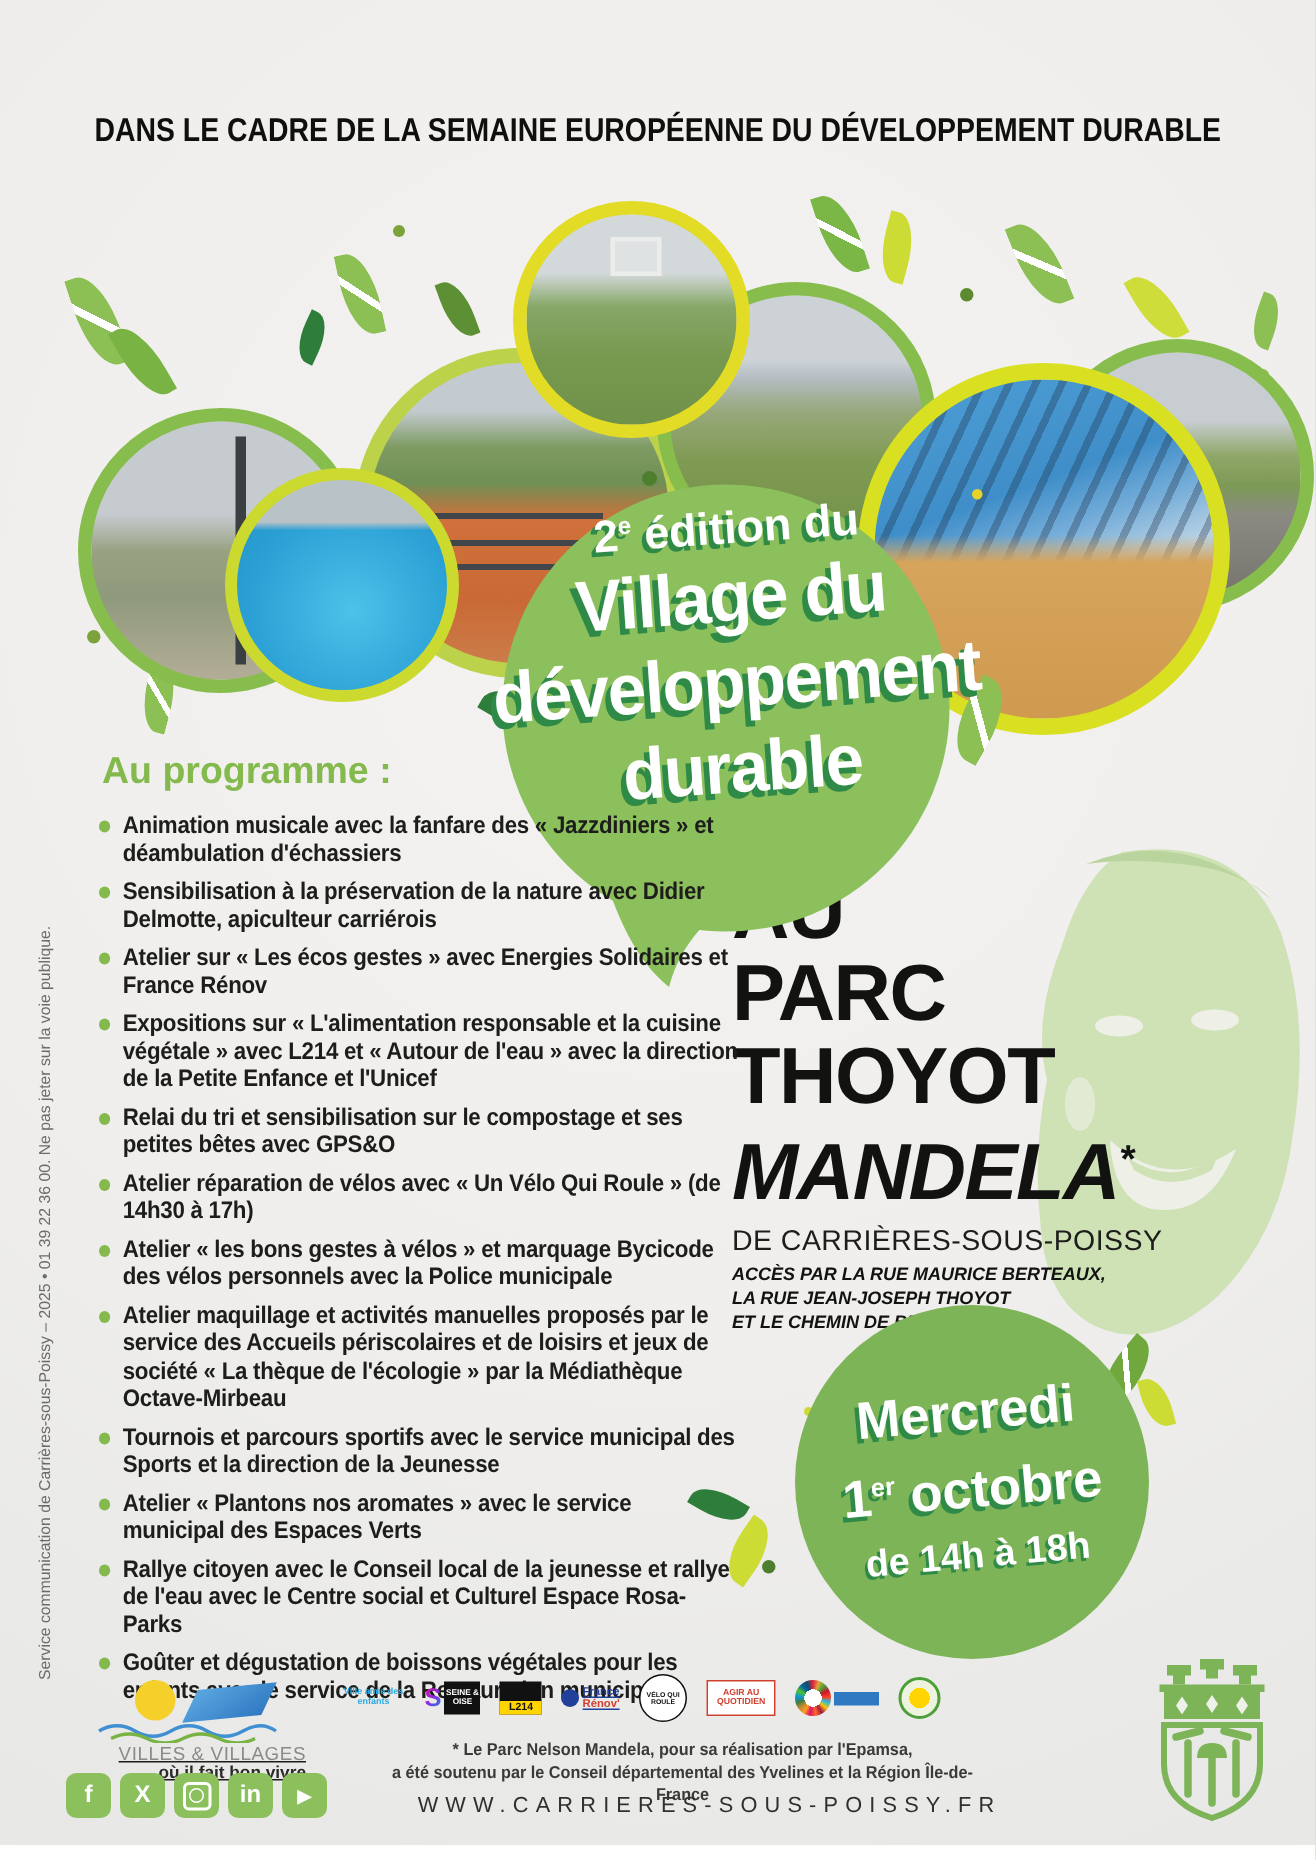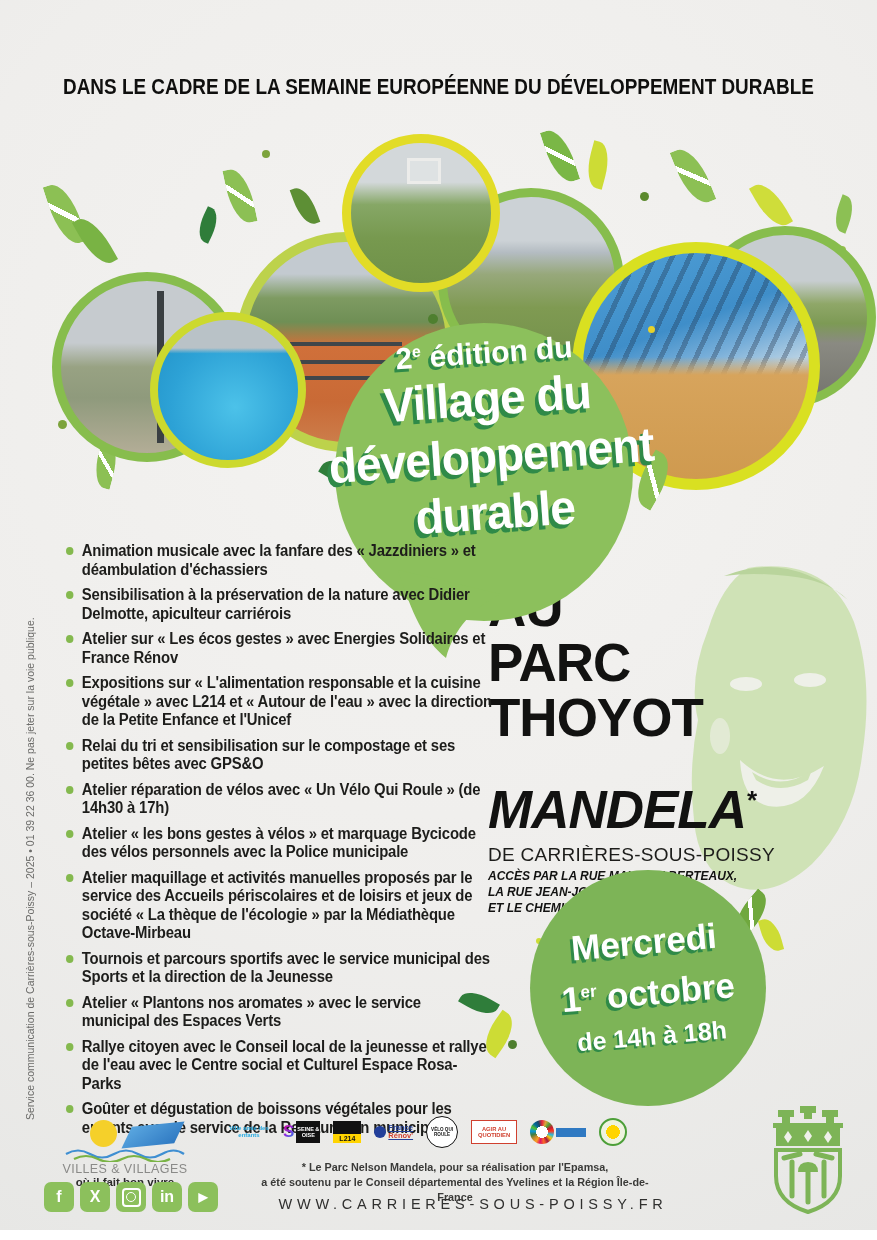--- a/index.html
+++ b/index.html
@@ -59,40 +59,40 @@
   .prog-list li{position:relative;padding-left:17px;margin-bottom:7px;
     font-size:16px;font-weight:700;line-height:18.5px;letter-spacing:-.2px;color:#1d1d1b;}
   .prog-list li::before{content:'';position:absolute;left:0;top:5px;width:8px;height:8px;border-radius:50%;background:#84b94e;}
 
   
   .mandela{position:absolute;left:628px;top:560px;z-index:1;}
 
   
   .location{position:absolute;left:488px;top:580px;z-index:2;}
   .loc-line{font-size:53px;line-height:55px;font-weight:700;letter-spacing:-1px;color:#121211;}
-  .loc-line.it{font-style:italic;margin-top:28px;}
+  .loc-line.it{font-style:italic;}
   .loc-line sup{font-size:26px;vertical-align:super;}
   .loc-sub{margin-top:7px;font-size:19px;font-weight:400;letter-spacing:.3px;color:#1d1d1b;}
   .loc-access{margin-top:2px;font-size:12px;font-weight:700;font-style:italic;line-height:16px;color:#121211;}
 
   
   .date-circle{position:absolute;left:530px;top:870px;width:236px;height:236px;border-radius:50%;
     background:#7db457;z-index:3;display:flex;align-items:center;justify-content:center;}
   .date-inner{transform:rotate(-5deg);text-align:center;color:#fff;font-weight:700;}
   .date-inner .d1{font-size:35px;line-height:44px;text-shadow:-3px 3px 0 #2f8a48;}
   .date-inner .d2{font-size:35px;line-height:46px;text-shadow:-3px 3px 0 #2f8a48;}
   .date-inner .d2 sup{font-size:17px;}
   .date-inner .d3{font-size:25px;line-height:40px;text-shadow:-2px 2px 0 #2f8a48;}
 
   
   .credit{position:absolute;left:24px;top:560px;height:560px;writing-mode:vertical-rl;
     transform:rotate(180deg);font-size:10.5px;color:#6b6b69;white-space:nowrap;z-index:6;}
 
   
-  .vv{position:absolute;left:46px;top:1118px;width:158px;text-align:center;z-index:6;}
+  .vv{position:absolute;left:46px;top:1118px;width:158px;text-align:right;z-index:6;text-decoration:underline;}
   .vv-art{position:relative;height:44px;}
   .vv-sun{position:absolute;left:44px;top:2px;width:27px;height:27px;border-radius:50%;background:#f5d02a;}
   .vv-roof{position:absolute;left:82px;top:6px;width:50px;height:22px;background:linear-gradient(135deg,#5aa7e0,#2f79c2);transform:skewX(-30deg) rotate(-6deg);}
   .vv-waves{position:absolute;left:18px;top:30px;}
   .vv-name{font-size:12.5px;color:#8a8a88;letter-spacing:.4px;}
   .vv-tag{font-size:11.5px;font-weight:700;color:#2b2b2a;}
   .social{position:absolute;left:44px;top:1182px;display:flex;gap:6px;z-index:6;}
   .sicon{width:30px;height:30px;border-radius:7px;background:#8cc05c;display:flex;align-items:center;justify-content:center;
     color:#fff;font-weight:700;font-size:16px;cursor:pointer;}
   .sicon.yt span{font-size:12px;}
@@ -196,20 +196,21 @@
     <div class="loc-line">THOYOT</div>
     <div class="loc-line it"><span>MANDELA</span><sup>*</sup></div>
     <div class="loc-sub">DE CARRIÈRES-SOUS-POISSY</div>
     <div class="loc-access">
       <div>ACCÈS PAR LA RUE MAURICE BERTEAUX,</div>
       <div>LA RUE JEAN-JOSEPH THOYOT</div>
       <div>ET LE CHEMIN DE BEAUREGARD</div>
     </div>
   </div>
 
+  <div class="prog-head">Au programme :</div>
   <ul class="prog-list">
     <li>Animation musicale avec la fanfare des « Jazzdiniers » et déambulation d'échassiers</li>
     <li>Sensibilisation à la préservation de la nature avec Didier Delmotte, apiculteur carriérois</li>
     <li>Atelier sur « Les écos gestes » avec Energies Solidaires et France Rénov</li>
     <li>Expositions sur « L'alimentation responsable et la cuisine végétale » avec L214 et « Autour de l'eau » avec la direction de la Petite Enfance et l'Unicef</li>
     <li>Relai du tri et sensibilisation sur le compostage et ses petites bêtes avec GPS&amp;O</li>
     <li>Atelier réparation de vélos avec « Un Vélo Qui Roule » (de 14h30 à 17h)</li>
     <li>Atelier « les bons gestes à vélos » et marquage Bycicode des vélos personnels avec la Police municipale</li>
     <li>Atelier maquillage et activités manuelles proposés par le service des Accueils périscolaires et de loisirs et jeux de société « La thèque de l'écologie » par la Médiathèque Octave-Mirbeau</li>
     <li>Tournois et parcours sportifs avec le service municipal des Sports et la direction de la Jeunesse</li>

